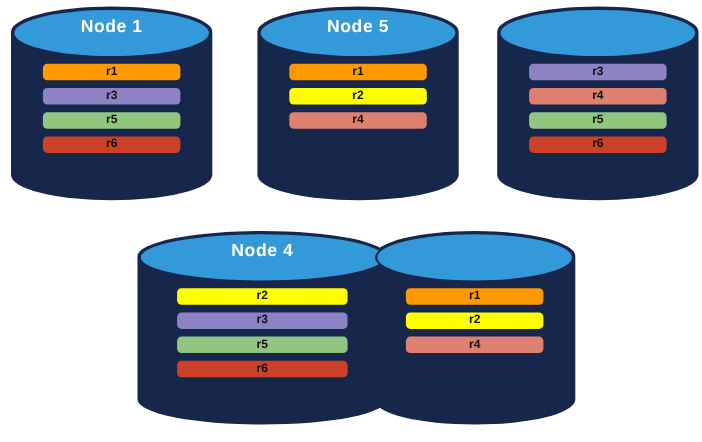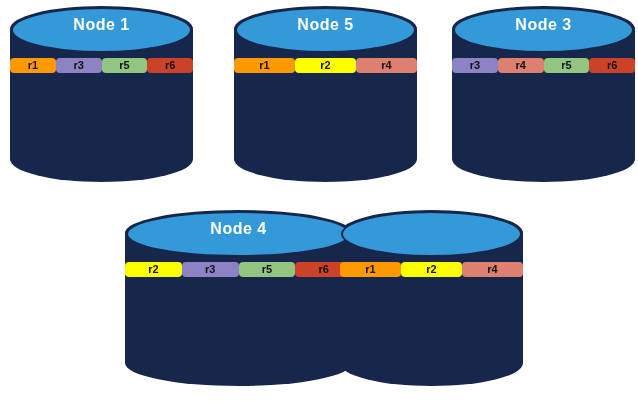--- a/index.html
+++ b/index.html
@@ -53,20 +53,21 @@
     z-index: 3;
     pointer-events: none;
   }
   .rows {
     position: absolute;
     left: 0;
     top: 52px;
     width: 100%;
     z-index: 3;
     display: flex;
+    flex-direction: column;
     align-items: center;
   }
   .row-bar {
     width: 68%;
     height: 15px;
     border-radius: 4px;
     margin-bottom: 7px;
     display: flex;
     align-items: center;
     justify-content: center;
@@ -98,21 +99,20 @@
       <div class="node-label" style="color: rgb(255, 255, 255);">Node  5</div>
       <div class="rows">
         <div class="row-bar" style="background: rgb(255, 153, 0); color: rgb(17, 17, 17);">r1</div>
         <div class="row-bar" style="background: rgb(255, 255, 0); color: rgb(17, 17, 17);">r2</div>
         <div class="row-bar" style="background: rgb(221, 128, 112); color: rgb(17, 17, 17);">r4</div>
       </div>
     </div>
     <div class="node" style="left: 452px; top: 6px; width: 183px; height: 176px;">
       <div class="cyl-body" style="background: rgb(23, 39, 76);"></div>
       <div class="cyl-top" style="background: rgb(51, 153, 216); border-color: rgb(23, 39, 76);"></div>
-      <div class="node-label" style="color: rgb(255, 255, 255);">Node  3</div>
       <div class="rows">
         <div class="row-bar" style="background: rgb(140, 130, 196); color: rgb(17, 17, 17);">r3</div>
         <div class="row-bar" style="background: rgb(221, 128, 112); color: rgb(17, 17, 17);">r4</div>
         <div class="row-bar" style="background: rgb(146, 198, 128); color: rgb(17, 17, 17);">r5</div>
         <div class="row-bar" style="background: rgb(204, 66, 40); color: rgb(17, 17, 17);">r6</div>
       </div>
     </div>
     <div class="node" style="left: 125px; top: 210px; width: 183px; height: 176px; padding-left: 44px;">
       <div class="cyl-body" style="background: rgb(23, 39, 76);"></div>
       <div class="cyl-top" style="background: rgb(51, 153, 216); border-color: rgb(23, 39, 76);"></div>

